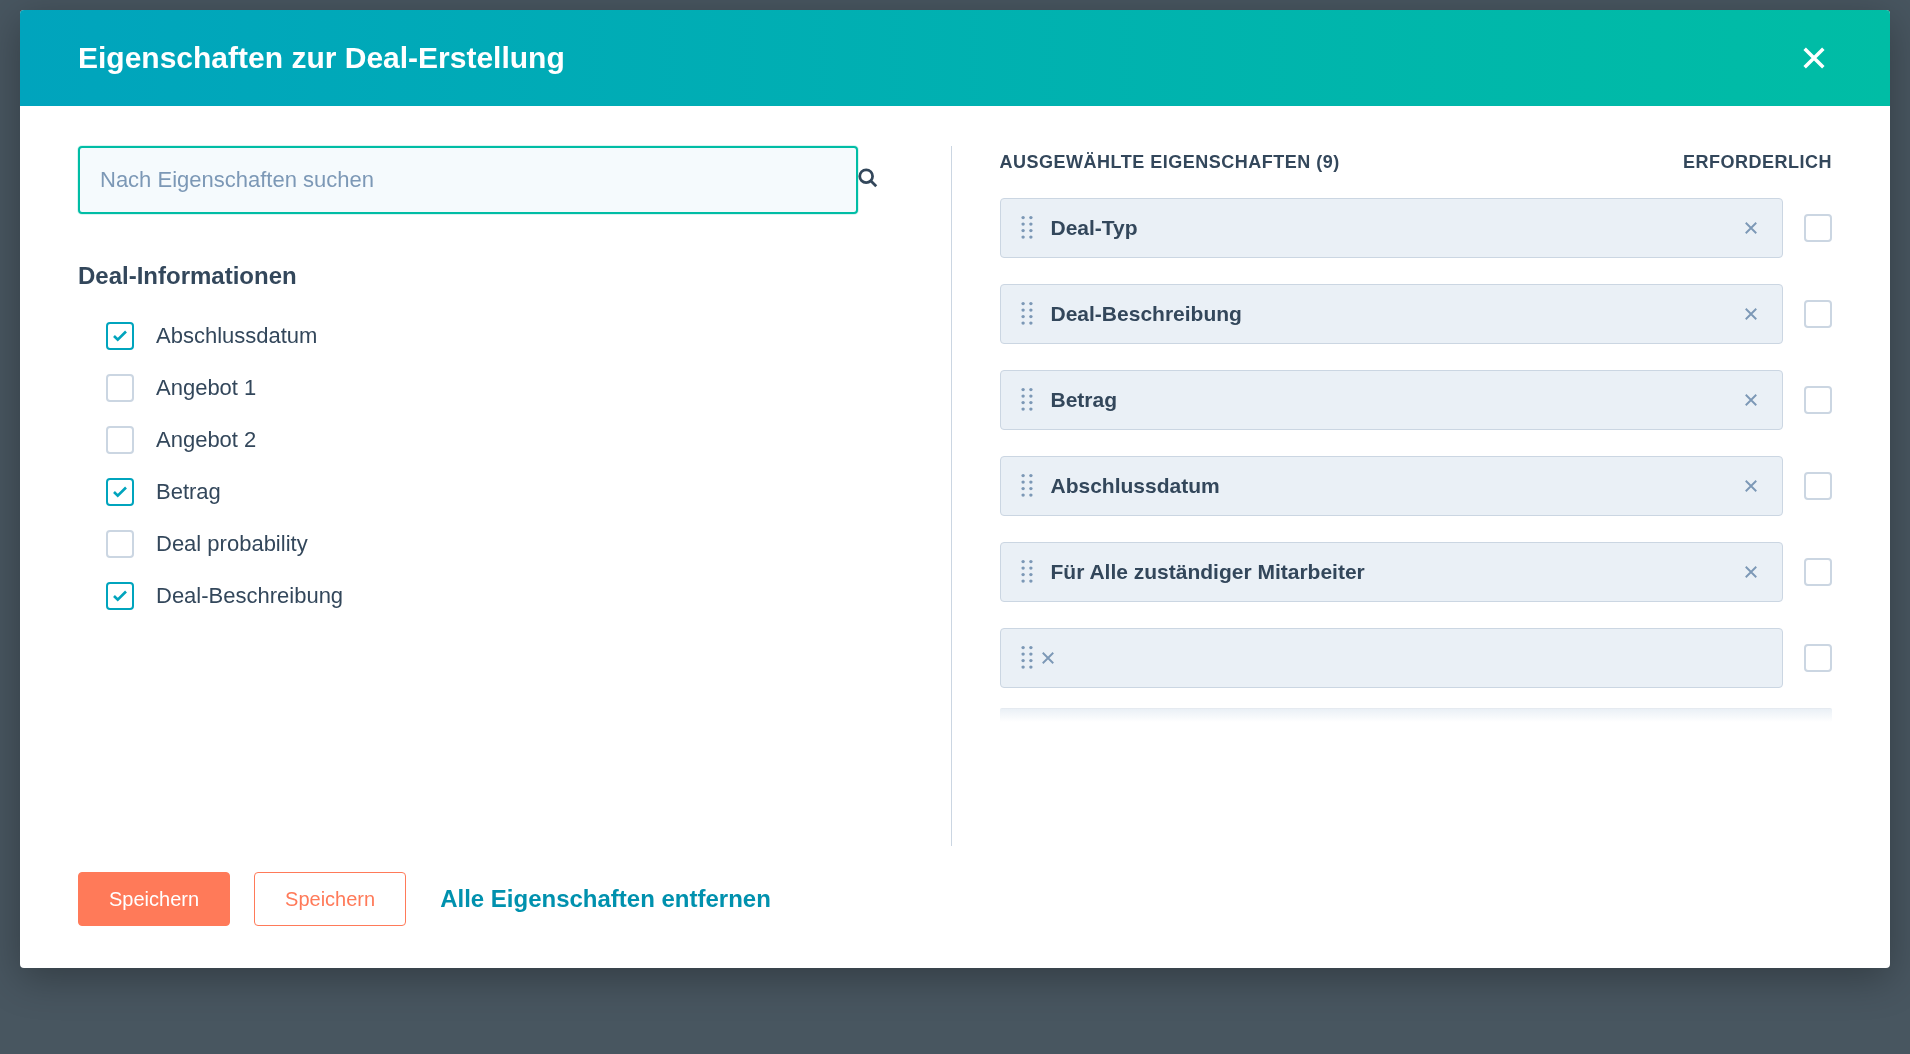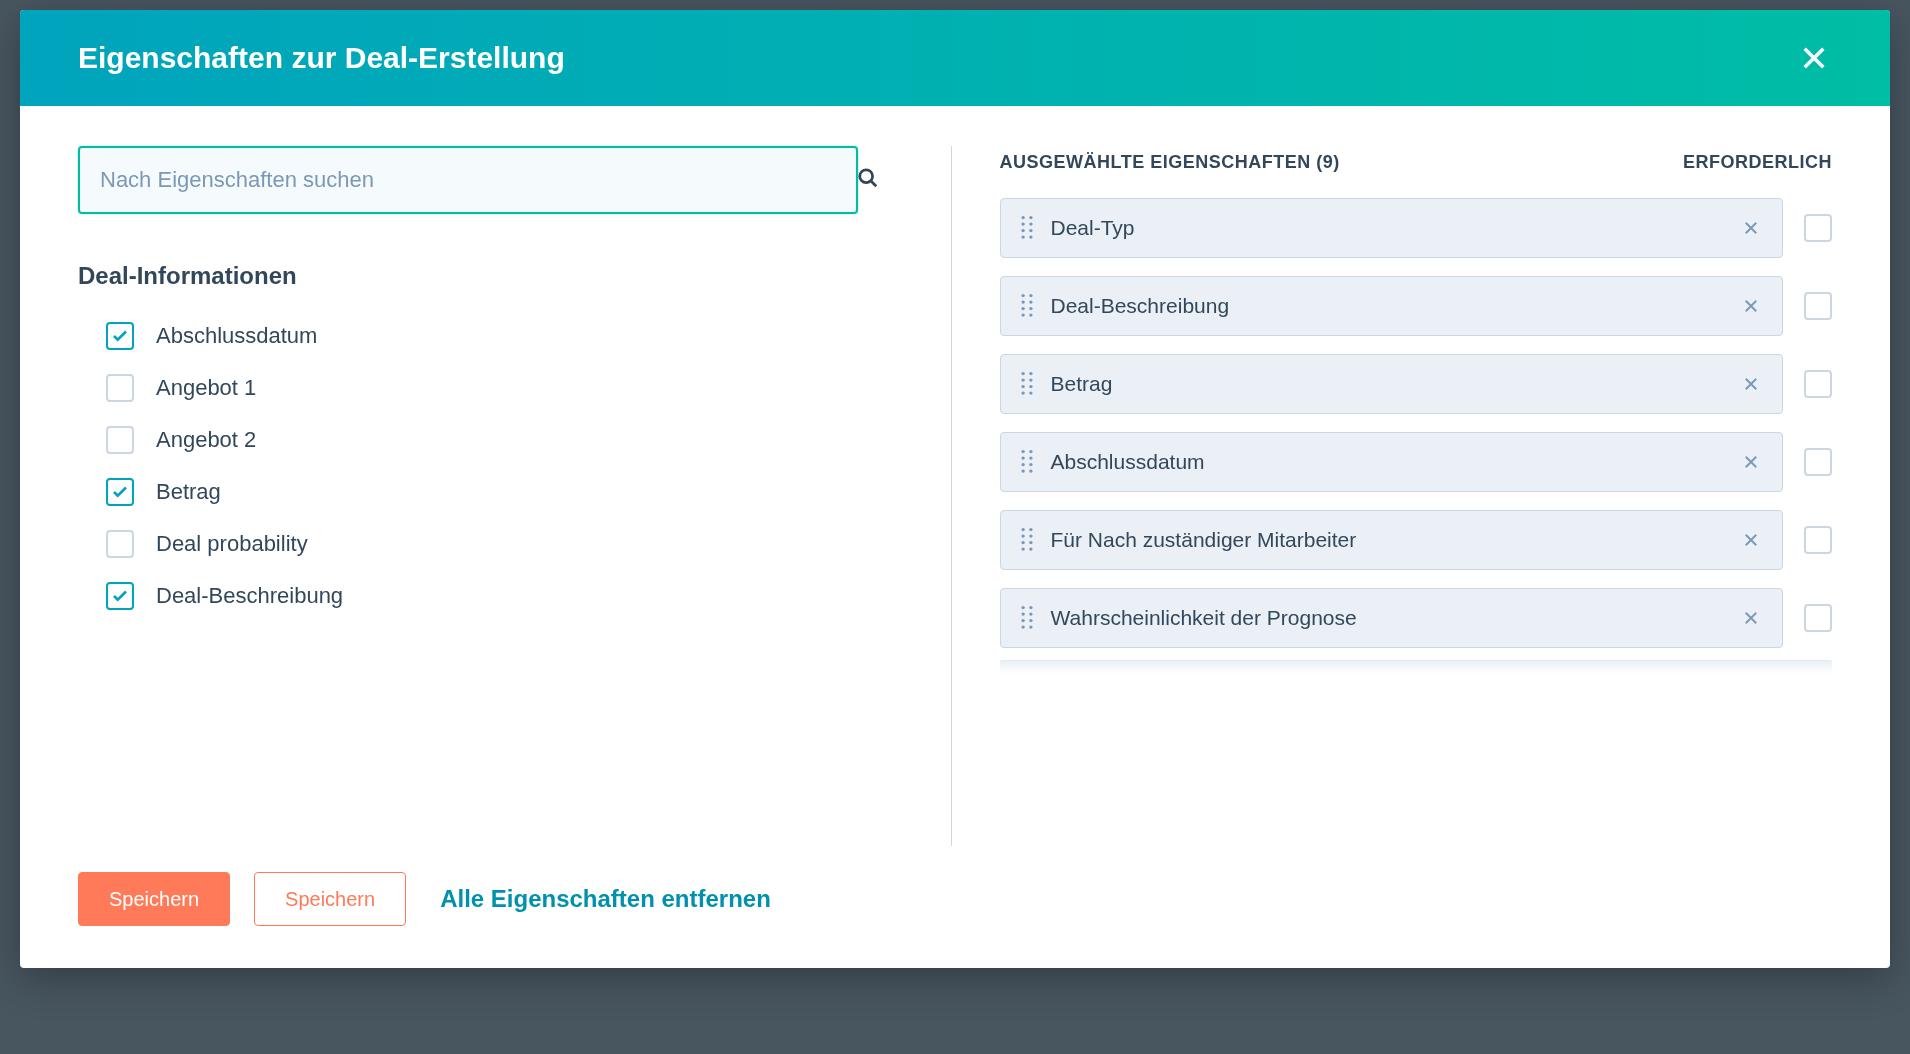--- a/index.html
+++ b/index.html
@@ -125,21 +125,22 @@
   font-size: 18px;
   font-weight: 700;
   color: #33475b;
   letter-spacing: 0.5px;
 }
 .selected-list { list-style: none; }
 .selected-row {
   display: flex;
   align-items: center;
   gap: 21px;
-  margin-bottom: 18px;
+  margin-bottom: 26px;
+  font-weight: bold;
 }
 .selected-item {
   flex: 1;
   display: flex;
   align-items: center;
   background: #eaf0f6;
   border: 1px solid #cbd6e2;
   border-radius: 4px;
   height: 60px;
   padding: 0 18px;
@@ -374,42 +375,41 @@
               <div class="drag-handle"><svg viewBox="0 0 10 20">
                   <circle cx="2" cy="2" r="1.3" fill="#7c98b6"></circle>
                   <circle cx="8" cy="2" r="1.3" fill="#7c98b6"></circle>
                   <circle cx="2" cy="7" r="1.3" fill="#7c98b6"></circle>
                   <circle cx="8" cy="7" r="1.3" fill="#7c98b6"></circle>
                   <circle cx="2" cy="12" r="1.3" fill="#7c98b6"></circle>
                   <circle cx="8" cy="12" r="1.3" fill="#7c98b6"></circle>
                   <circle cx="2" cy="17" r="1.3" fill="#7c98b6"></circle>
                   <circle cx="8" cy="17" r="1.3" fill="#7c98b6"></circle>
                 </svg></div>
-              <span class="selected-label">Für Nach zuständiger Mitarbeiter</span>
-              <div class="remove-btn">
-                <svg viewBox="0 0 24 24" fill="none">
-                  <path d="M5 5 L19 19 M19 5 L5 19"></path>
-                </svg>
-              </div>
-            </div>
-            <div class="req-checkbox"></div>
-          </li>
-          <li class="selected-row">
-            <div class="selected-item">
-              <div class="drag-handle"><svg viewBox="0 0 10 20">
-                  <circle cx="2" cy="2" r="1.3" fill="#7c98b6"></circle>
-                  <circle cx="8" cy="2" r="1.3" fill="#7c98b6"></circle>
-                  <circle cx="2" cy="7" r="1.3" fill="#7c98b6"></circle>
-                  <circle cx="8" cy="7" r="1.3" fill="#7c98b6"></circle>
-                  <circle cx="2" cy="12" r="1.3" fill="#7c98b6"></circle>
-                  <circle cx="8" cy="12" r="1.3" fill="#7c98b6"></circle>
-                  <circle cx="2" cy="17" r="1.3" fill="#7c98b6"></circle>
-                  <circle cx="8" cy="17" r="1.3" fill="#7c98b6"></circle>
-                </svg></div>
-              <span class="selected-label">Wahrscheinlichkeit der Prognose</span>
+              <span class="selected-label">Für Alle zuständiger Mitarbeiter</span>
+              <div class="remove-btn">
+                <svg viewBox="0 0 24 24" fill="none">
+                  <path d="M5 5 L19 19 M19 5 L5 19"></path>
+                </svg>
+              </div>
+            </div>
+            <div class="req-checkbox"></div>
+          </li>
+          <li class="selected-row">
+            <div class="selected-item">
+              <div class="drag-handle"><svg viewBox="0 0 10 20">
+                  <circle cx="2" cy="2" r="1.3" fill="#7c98b6"></circle>
+                  <circle cx="8" cy="2" r="1.3" fill="#7c98b6"></circle>
+                  <circle cx="2" cy="7" r="1.3" fill="#7c98b6"></circle>
+                  <circle cx="8" cy="7" r="1.3" fill="#7c98b6"></circle>
+                  <circle cx="2" cy="12" r="1.3" fill="#7c98b6"></circle>
+                  <circle cx="8" cy="12" r="1.3" fill="#7c98b6"></circle>
+                  <circle cx="2" cy="17" r="1.3" fill="#7c98b6"></circle>
+                  <circle cx="8" cy="17" r="1.3" fill="#7c98b6"></circle>
+                </svg></div>
               <div class="remove-btn">
                 <svg viewBox="0 0 24 24" fill="none">
                   <path d="M5 5 L19 19 M19 5 L5 19"></path>
                 </svg>
               </div>
             </div>
             <div class="req-checkbox"></div>
           </li>
         </ul>
       <div class="scroll-shadow"></div>

